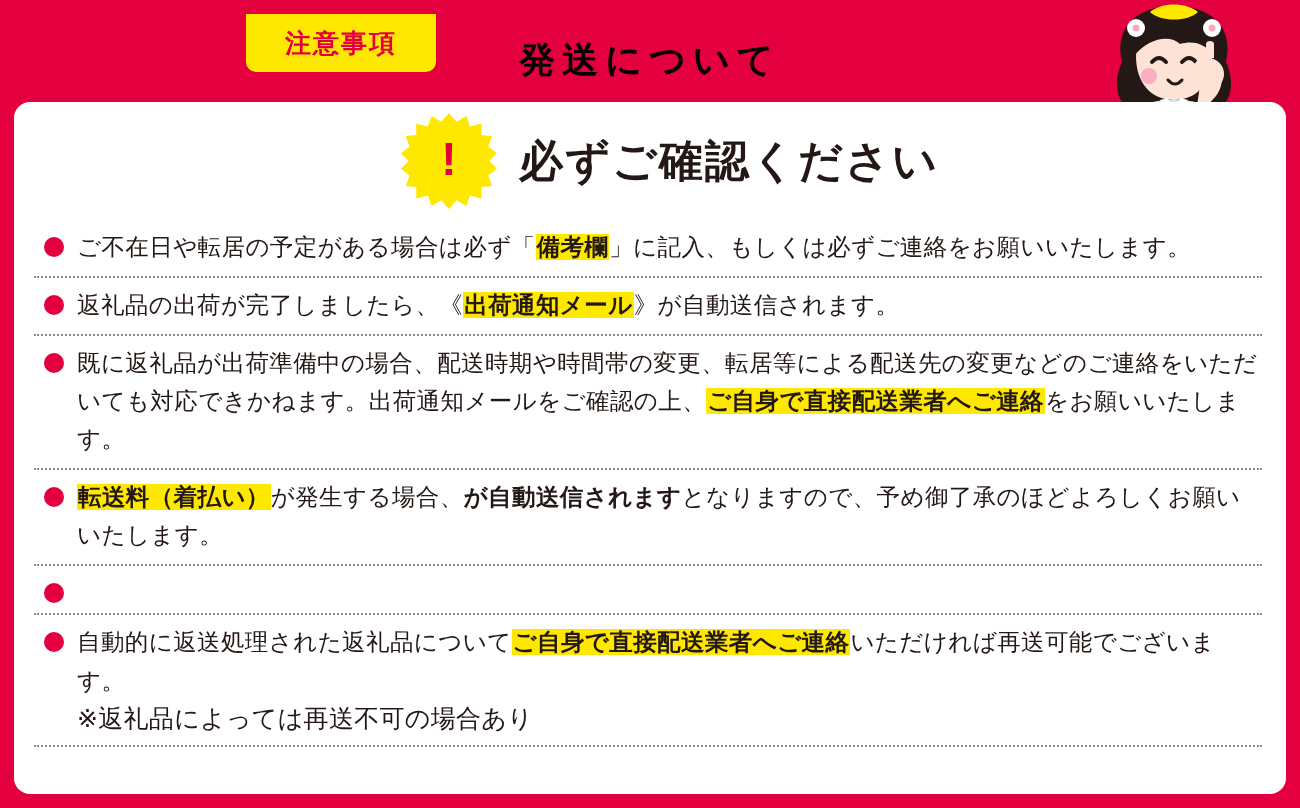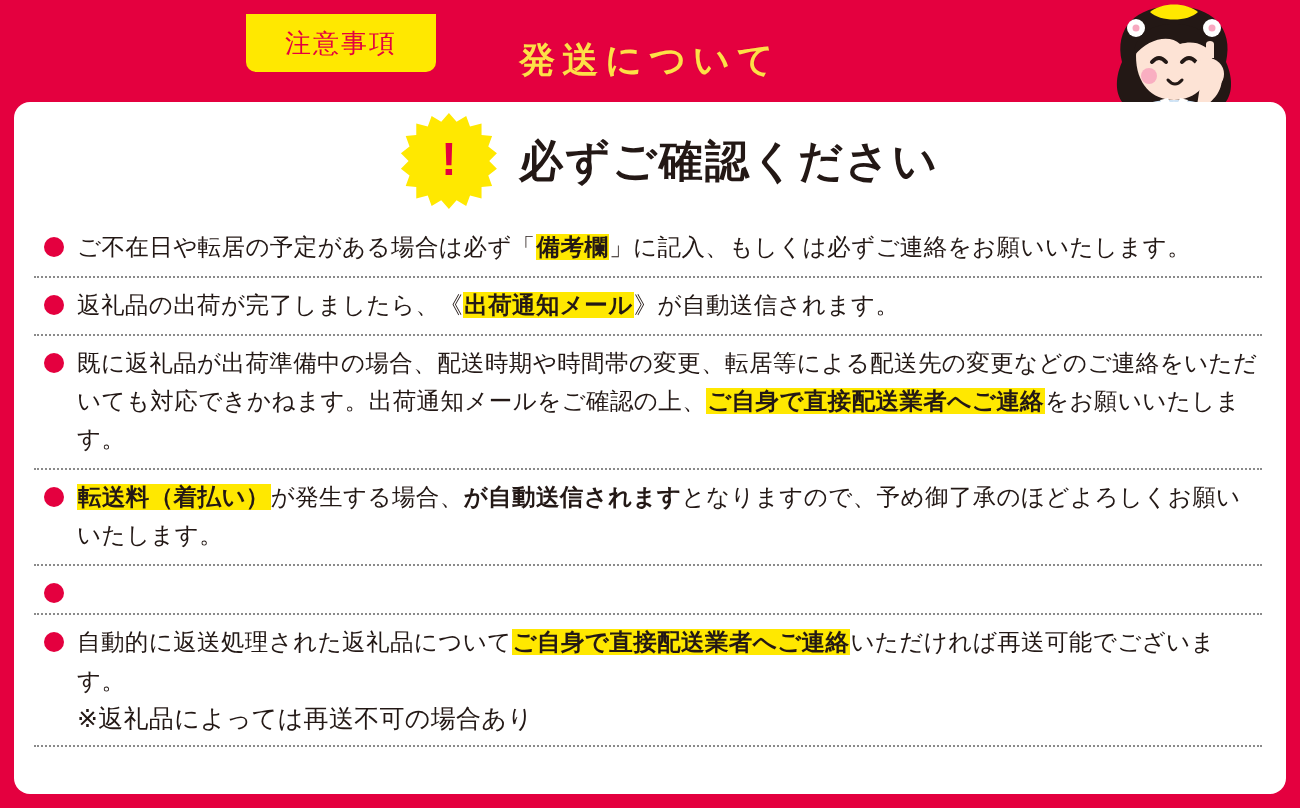--- a/index.html
+++ b/index.html
@@ -36,31 +36,31 @@
     height: 58px;
     background: #ffe800;
     border-radius: 0 0 10px 10px;
     display: flex;
     align-items: center;
     justify-content: center;
   }
   .notice-tag span {
     color: #e4003f;
     font-size: 26px;
-    font-weight: normal;
+    font-weight: bold;
     letter-spacing: 2px;
   }
 
   .header-title {
     position: absolute;
     left: 0;
     right: 0;
     top: 36px;
     text-align: center;
-    color: #fde047;
+    color: #000000;
     font-size: 36px;
     font-weight: bold;
     letter-spacing: 7px;
     text-shadow: 0 0 2px rgba(0,0,0,0.08);
   }
 
   
   .card {
     position: absolute;
     left: 14px;

